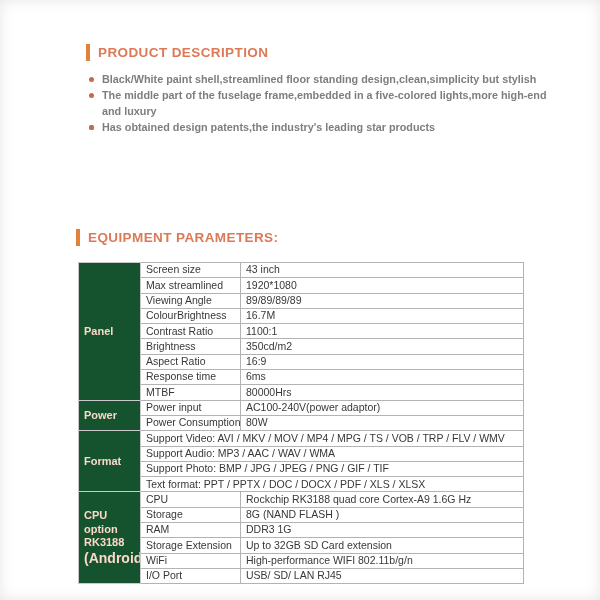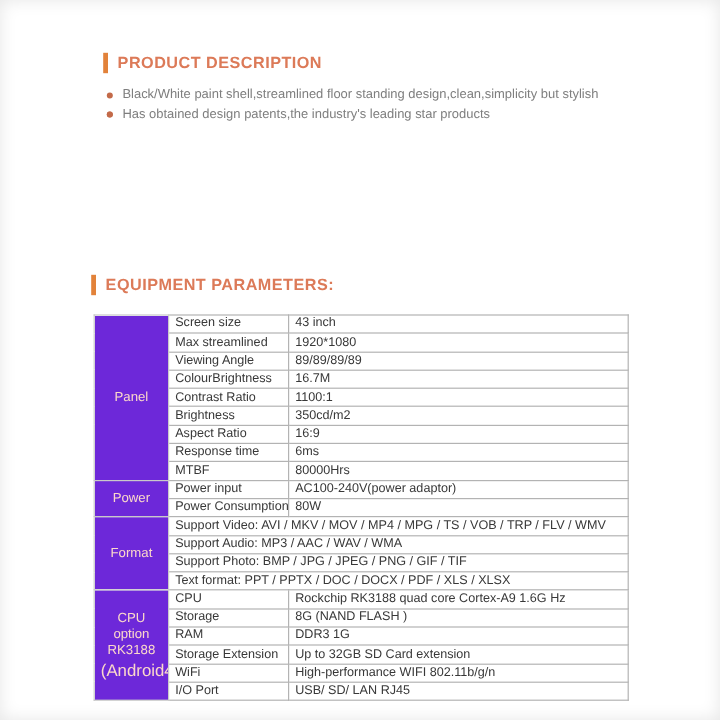--- a/index.html
+++ b/index.html
@@ -41,20 +41,21 @@
     left: 88px; top: 71px;
     width: 468px;
     list-style: none; margin: 0; padding: 0;
   }
   .bullet-item {
     position: relative;
     padding-left: 14px;
     font-size: 10.8px;
     line-height: 16px;
     color: #7e7e7e;
+    font-weight: bold;
   }
   .bullet-dot {
     position: absolute;
     left: 1px; top: 5.5px;
     width: 5px; height: 5px;
     border-radius: 50%;
     background: #c36a49;
   }
 
   
@@ -72,44 +73,49 @@
     padding: 0 5px;
     height: 14.3px;
     line-height: 1.1;
     white-space: nowrap;
     overflow: hidden;
   }
   .spec-table col.c1 { width: 62px; }
   .spec-table col.c2 { width: 100px; }
   .spec-table col.c3 { width: 283px; }
   td.group-cell {
-    background: #6d28d9;
+    background: #14532d;
     color: #fbd8ca;
-    text-align: center;
+    text-align: left;
     font-size: 11px;
     white-space: normal;
     border-color: #c9c9c9;
+    font-weight: bold;
   }
   td.group-cell .sub-line { font-size: 14px; display: block; line-height: 1.2; }
   td.group-cell .label-line { display: block; line-height: 1.25; }
 </style>
 </head>
 <body>
 
 <div class="page">
 
   <div class="section-heading" id="pd-heading">
     <div class="heading-bar"></div>
     <div class="heading-text">PRODUCT DESCRIPTION</div>
   </div>
 
   <ul class="bullet-list">
     <li class="bullet-item">
       <span class="bullet-dot"></span>
       <span>Black/White paint shell,streamlined floor standing design,clean,simplicity but stylish</span>
+    </li>
+    <li class="bullet-item">
+      <span class="bullet-dot"></span>
+      <span>The middle part of the fuselage frame,embedded in a five-colored lights,more high-end and luxury</span>
     </li>
     <li class="bullet-item">
       <span class="bullet-dot"></span>
     </li>
     <li class="bullet-item">
       <span class="bullet-dot"></span>
       <span>Has obtained design patents,the industry's leading star products</span>
     </li>
   </ul>
 

